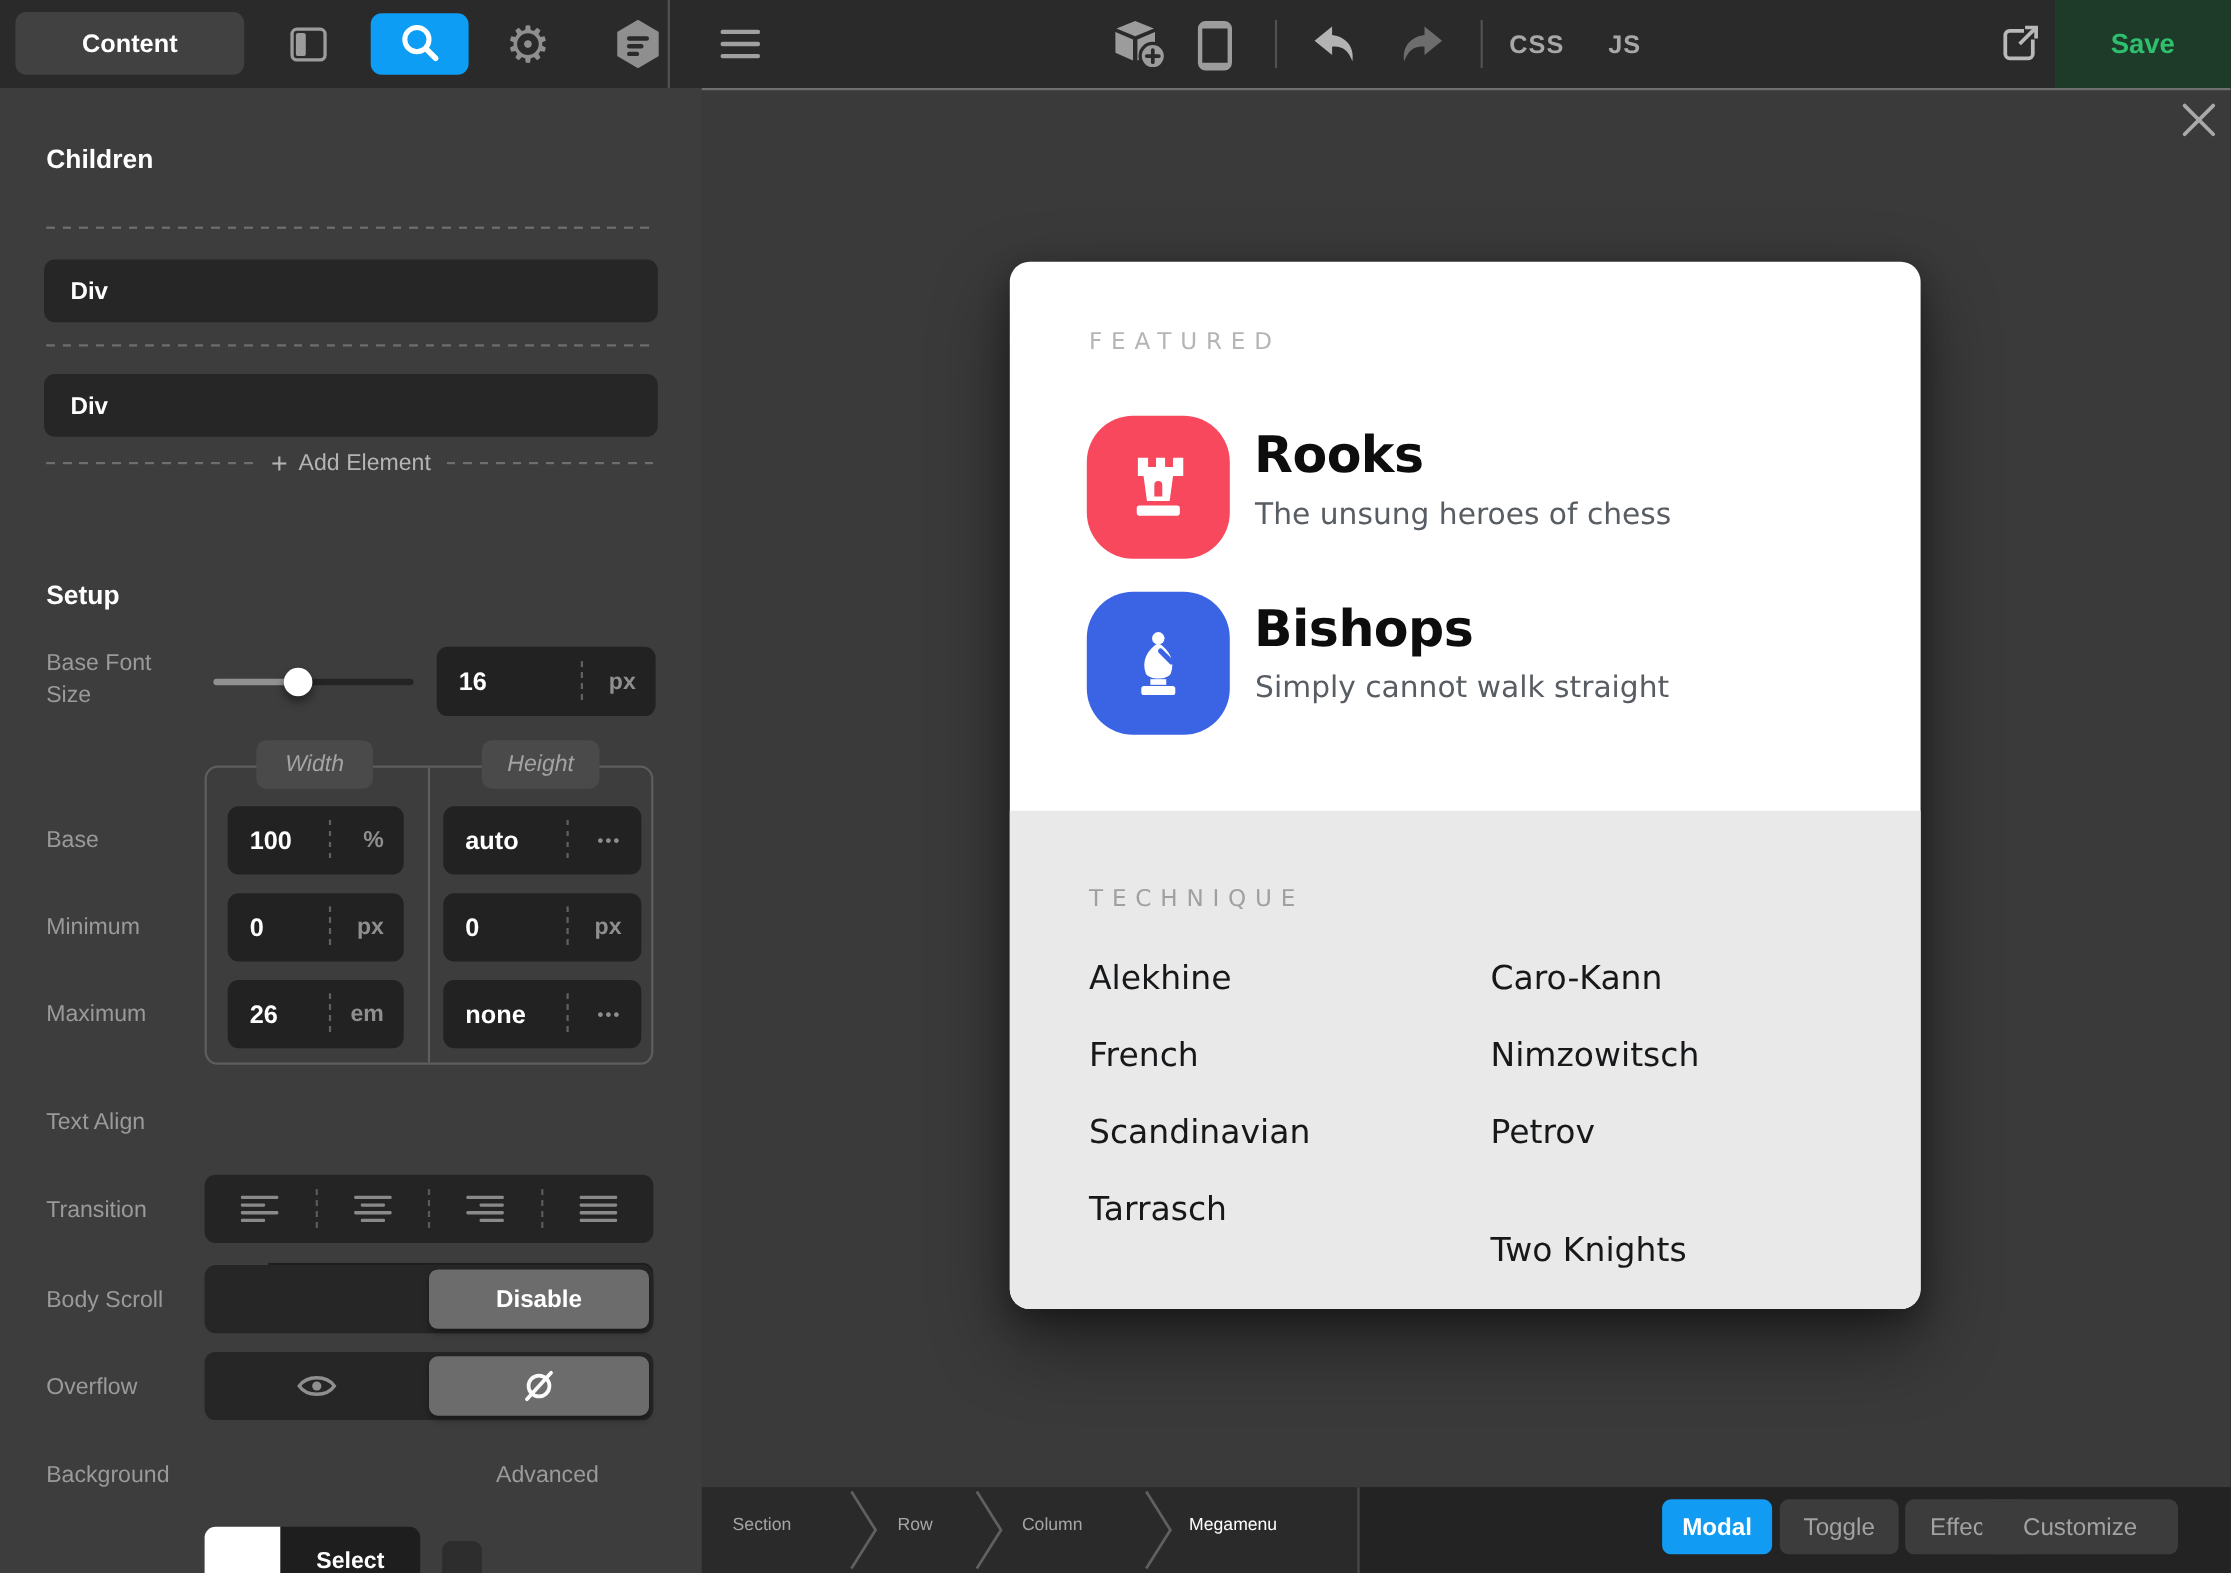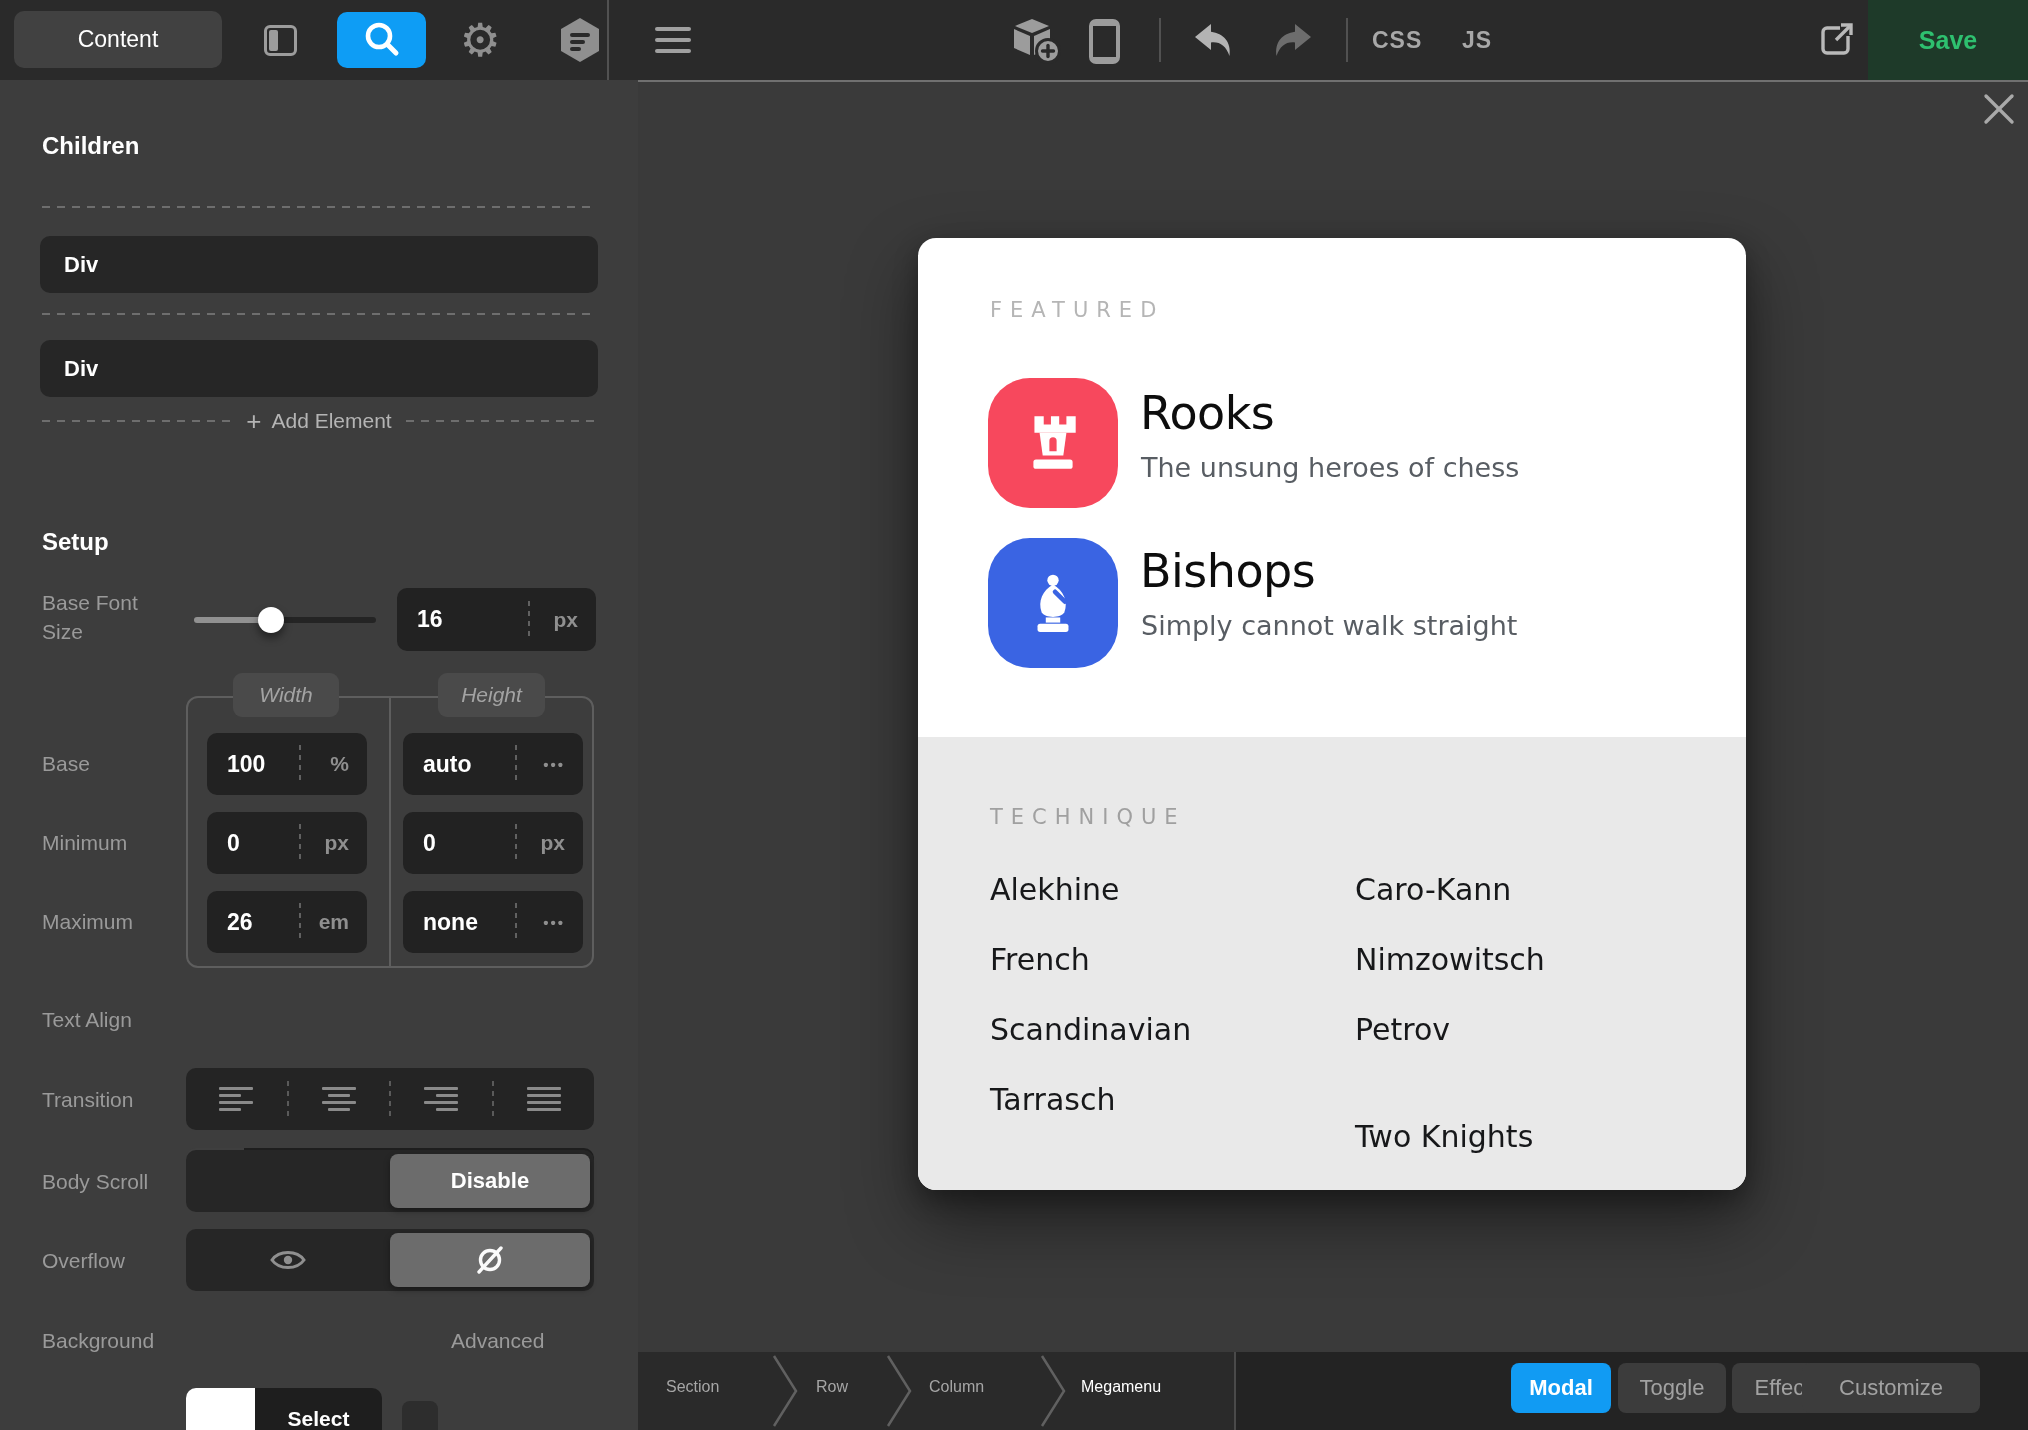--- a/index.html
+++ b/index.html
@@ -4,21 +4,21 @@
 <style>
   html,body{margin:0;padding:0;background:#2a2a2a;}
   #stage{position:relative;width:2028px;height:1430px;background:#3a3a3a;overflow:hidden;
          font-family:"Liberation Sans",sans-serif;-webkit-font-smoothing:antialiased;}
   .abs{position:absolute;}
 
   
   #topbar{left:0;top:0;width:2028px;height:80px;background:#2a2a2a;}
   .tb-divider{top:0;width:2px;height:80px;background:#515151;}
   #content-btn{left:14px;top:11px;width:208px;height:57px;background:#414141;border-radius:10px;
-               display:flex;align-items:center;justify-content:center;color:#fff;font-size:23px;font-weight:normal;}
+               display:flex;align-items:center;justify-content:center;color:#fff;font-size:23px;font-weight:bold;}
   #panel-icon{left:264px;top:25px;width:33px;height:31px;border:3.5px solid #9c9c9c;border-radius:6px;box-sizing:border-box;}
   #panel-icon .fill{position:absolute;left:2px;top:2px;bottom:2px;width:9px;background:#9c9c9c;border-radius:2px;}
   #search-btn{left:337px;top:12px;width:89px;height:56px;background:#0e9df5;border-radius:10px;
               display:flex;align-items:center;justify-content:center;}
   #gear-icon{left:456px;top:14px;width:48px;height:52px;color:#8f8f8f;font-size:46px;line-height:52px;text-align:center;
              font-family:"DejaVu Sans",sans-serif;}
   #hex-icon{left:561px;top:18px;width:38px;height:44px;background:#8f8f8f;
             clip-path:polygon(50% 0,100% 25%,100% 75%,50% 100%,0 75%,0 25%);}
   .hex-line{position:absolute;left:9px;height:3.5px;background:#2a2a2a;border-radius:2px;}
   #hamburger{left:655px;top:25px;width:36px;height:30px;}
@@ -85,21 +85,21 @@
   #bg-check{left:402px;top:1321px;width:36px;height:36px;background:#2d2d2d;border-radius:8px;}
 
   
   #canvas-line{left:638px;top:80px;width:1390px;height:2px;background:#707070;}
   #modal{left:918px;top:238px;width:828px;height:952px;background:#ffffff;border-radius:18px;
          box-shadow:0 30px 70px rgba(0,0,0,.45),0 10px 25px rgba(0,0,0,.3);font-family:"DejaVu Sans",sans-serif;}
   .eyebrow{color:#b5b5b5;font-size:21px;letter-spacing:8px;font-weight:500;}
   .feat-icon{position:absolute;left:70px;width:130px;height:130px;border-radius:42px;display:flex;align-items:center;justify-content:center;}
   #rook-icon{top:140px;background:#f7485d;}
   #bishop-icon{top:300px;background:#3a64e3;}
-  .feat-title{position:absolute;left:222px;color:#0d0d0d;font-size:46px;font-weight:normal;letter-spacing:-0.5px;}
+  .feat-title{position:absolute;left:222px;color:#0d0d0d;font-size:46px;font-weight:bold;letter-spacing:-0.5px;}
   .feat-sub{position:absolute;left:223px;color:#585d63;font-size:27px;}
   #technique{position:absolute;left:0;top:499px;width:828px;height:453px;background:#e9e9e9;border-radius:0 0 18px 18px;}
   .tech-item{position:absolute;color:#17181a;font-size:30px;font-weight:500;}
 
   
   #bottombar{left:638px;top:1352px;width:1390px;height:78px;background:#2a2a2a;}
   #bottombar .right-zone{position:absolute;left:597px;top:0;width:793px;height:78px;background:#232323;}
   #bottombar .zone-div{position:absolute;left:596px;top:0;width:2px;height:78px;background:#4a4a4a;}
   .crumb{position:absolute;top:0;height:70px;display:flex;align-items:center;color:#a6a6a6;font-size:16px;}
   .crumb.active{color:#fff;font-weight:500;}

